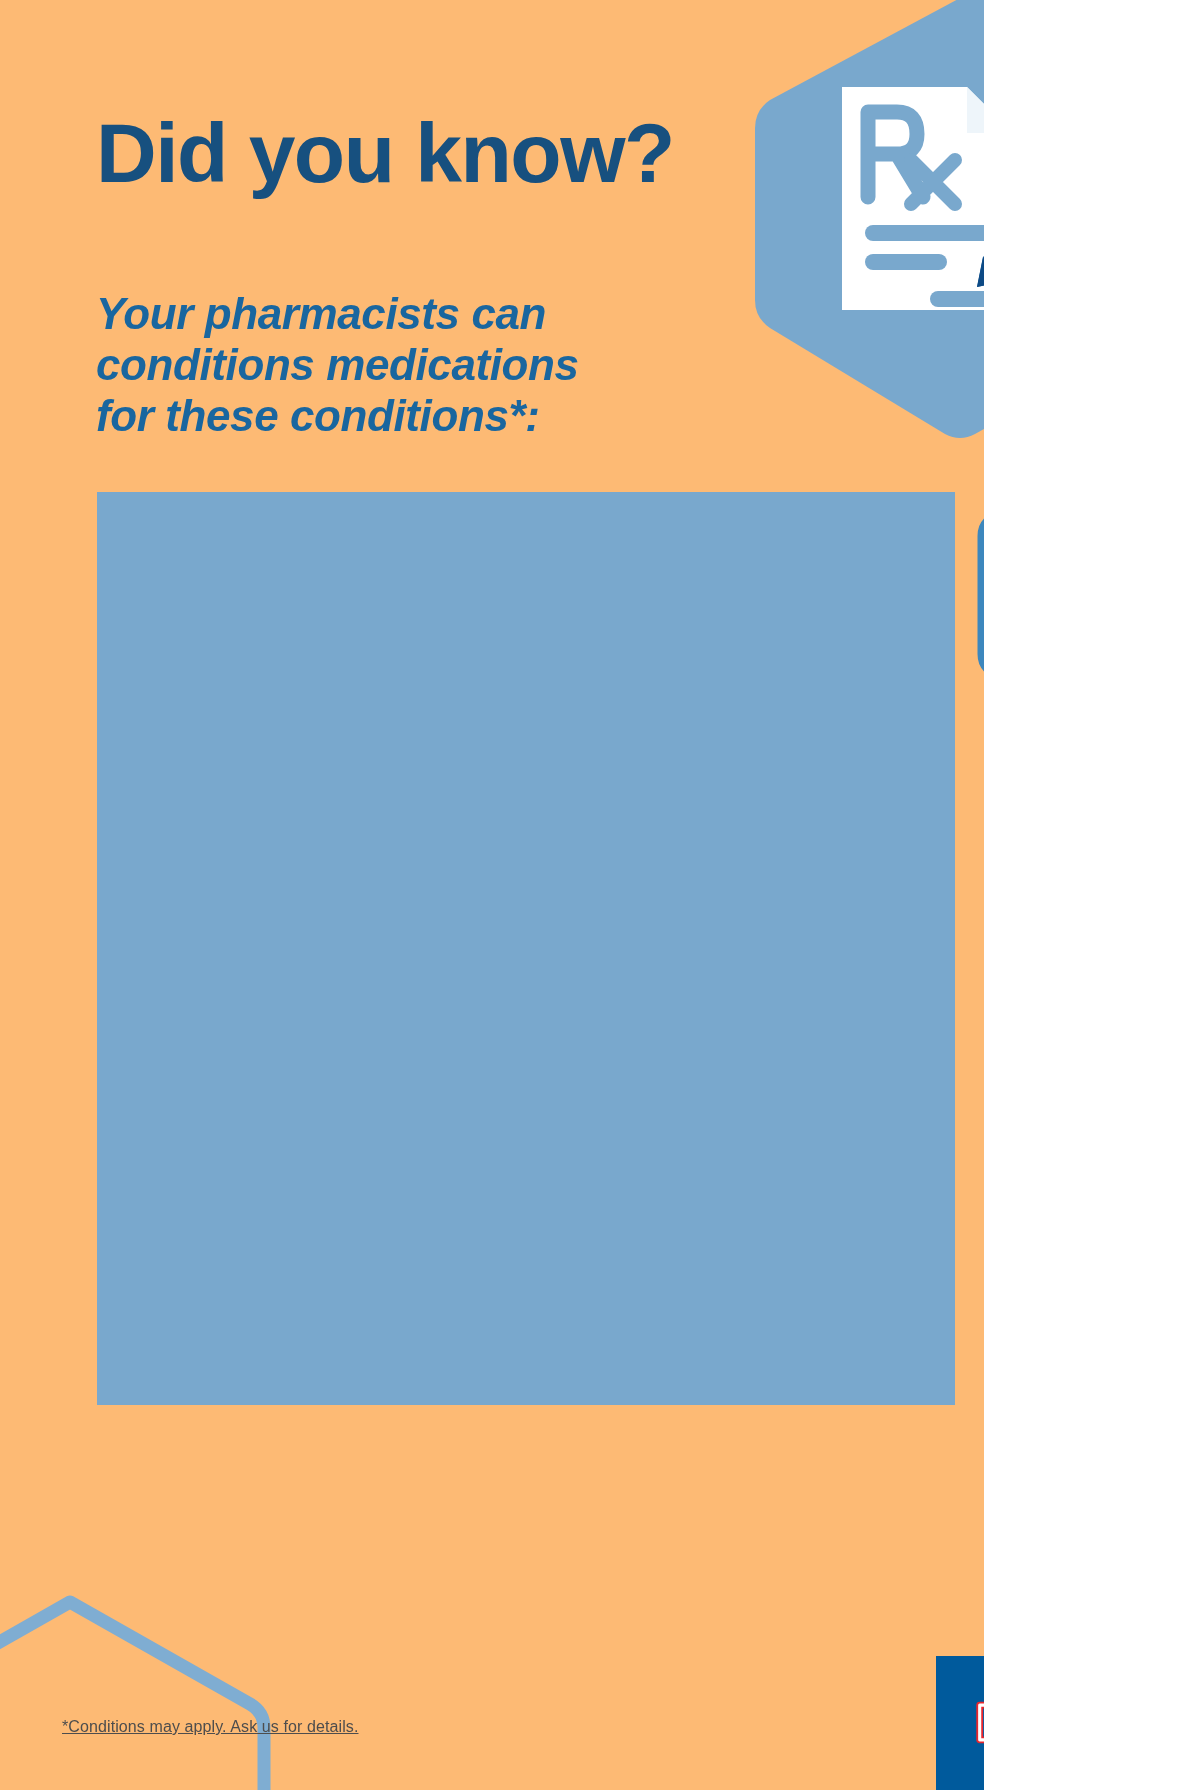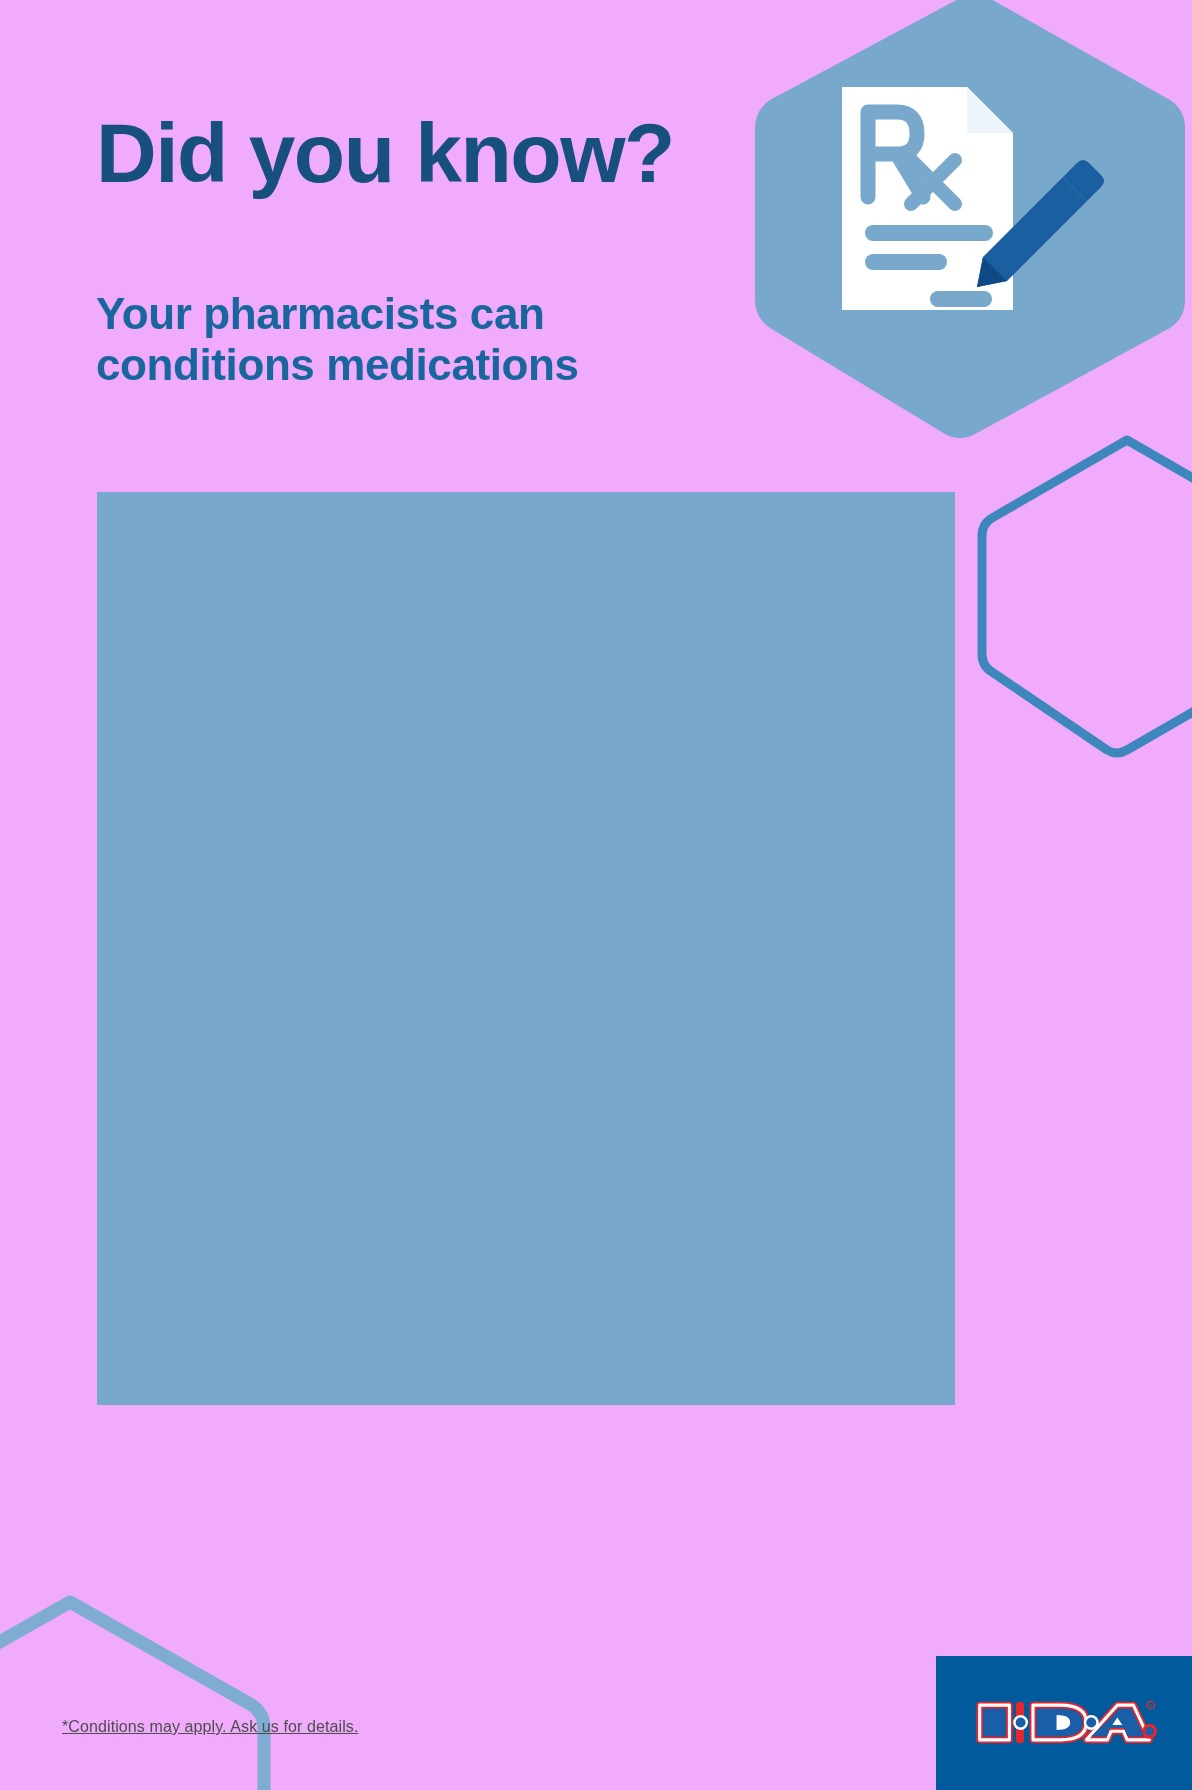--- a/index.html
+++ b/index.html
@@ -2,23 +2,23 @@
 <html><head>
 <meta charset="utf-8">
 <style>
   html, body {
     margin: 0;
     padding: 0;
     background: #ffffff;
   }
   .poster {
     position: relative;
-    width: 1192px;
+    width: 984px;
     height: 1790px;
-    background: #f0abfc;
+    background: #fdba74;
     overflow: hidden;
     font-family: "Liberation Sans", sans-serif;
   }
 
   
   .hex-deco {
     position: absolute;
     pointer-events: none;
   }
   .hex-top-right {
@@ -59,20 +59,21 @@
     margin: 0;
     position: absolute;
     left: 96px;
     top: 288px;
     width: 620px;
     font-size: 44px;
     line-height: 1.16;
     font-weight: bold;
     color: #19669f;
     letter-spacing: -0.4px;
+    font-style: italic;
   }
   .subtitle .sub-line {
     display: block;
     white-space: nowrap;
   }
 
   
   .panels {
     position: absolute;
     left: 97px;
@@ -166,20 +167,21 @@
              Q16 122 30 114 Z" fill="none" stroke="#7fadd2" stroke-width="13" stroke-linejoin="round"></path>
   </svg>
 
   <div class="headline">
     <h1 class="title">Did you know?</h1>
   </div>
 
   <div class="subtitle">
     <span class="sub-line">Your pharmacists can</span>
     <span class="sub-line">conditions medications</span>
+    <span class="sub-line">for these conditions*:</span>
   </div>
 
   <div class="panels">
     <div class="panel panel-left"></div>
     <div class="panel panel-right"></div>
   </div>
 
   <div class="footnote">*Conditions may apply. Ask us for details.</div>
 
   <div class="logo-block">

